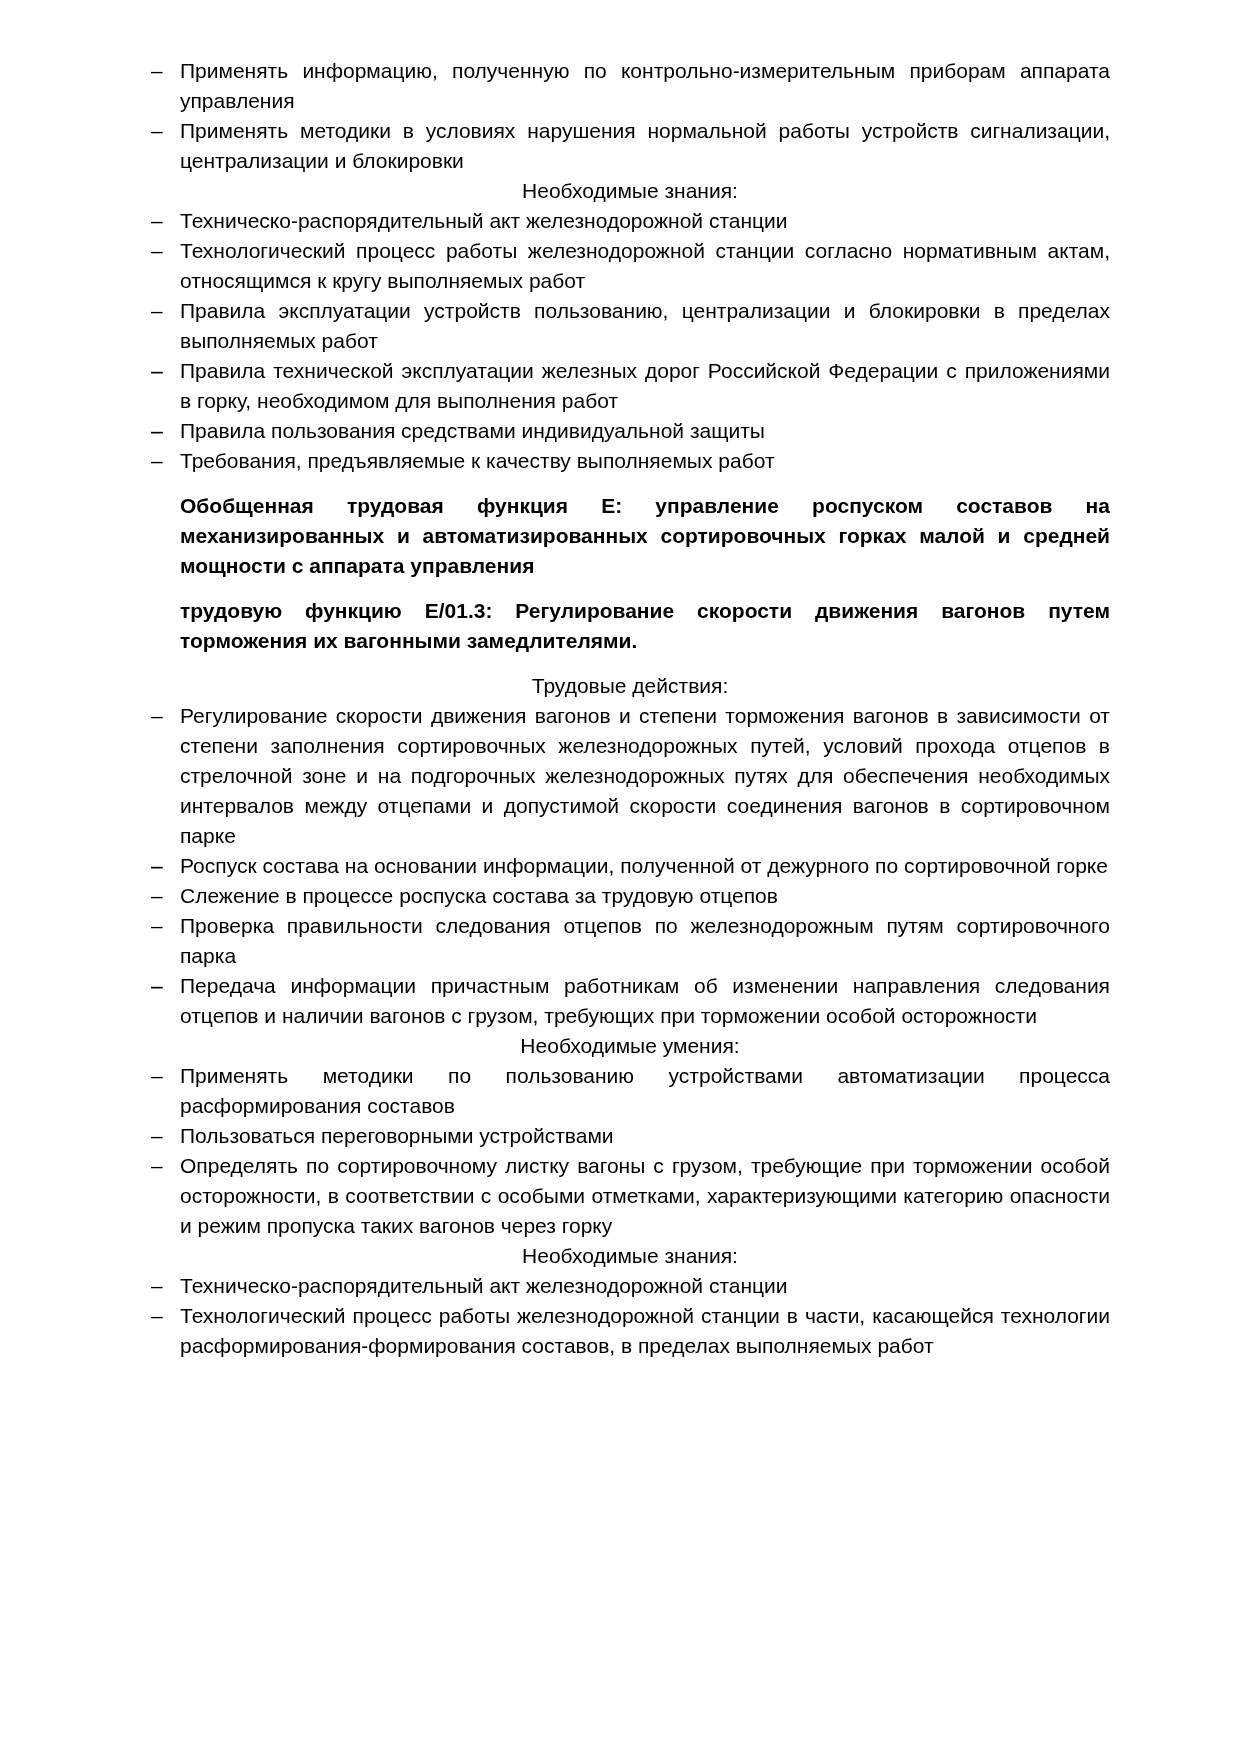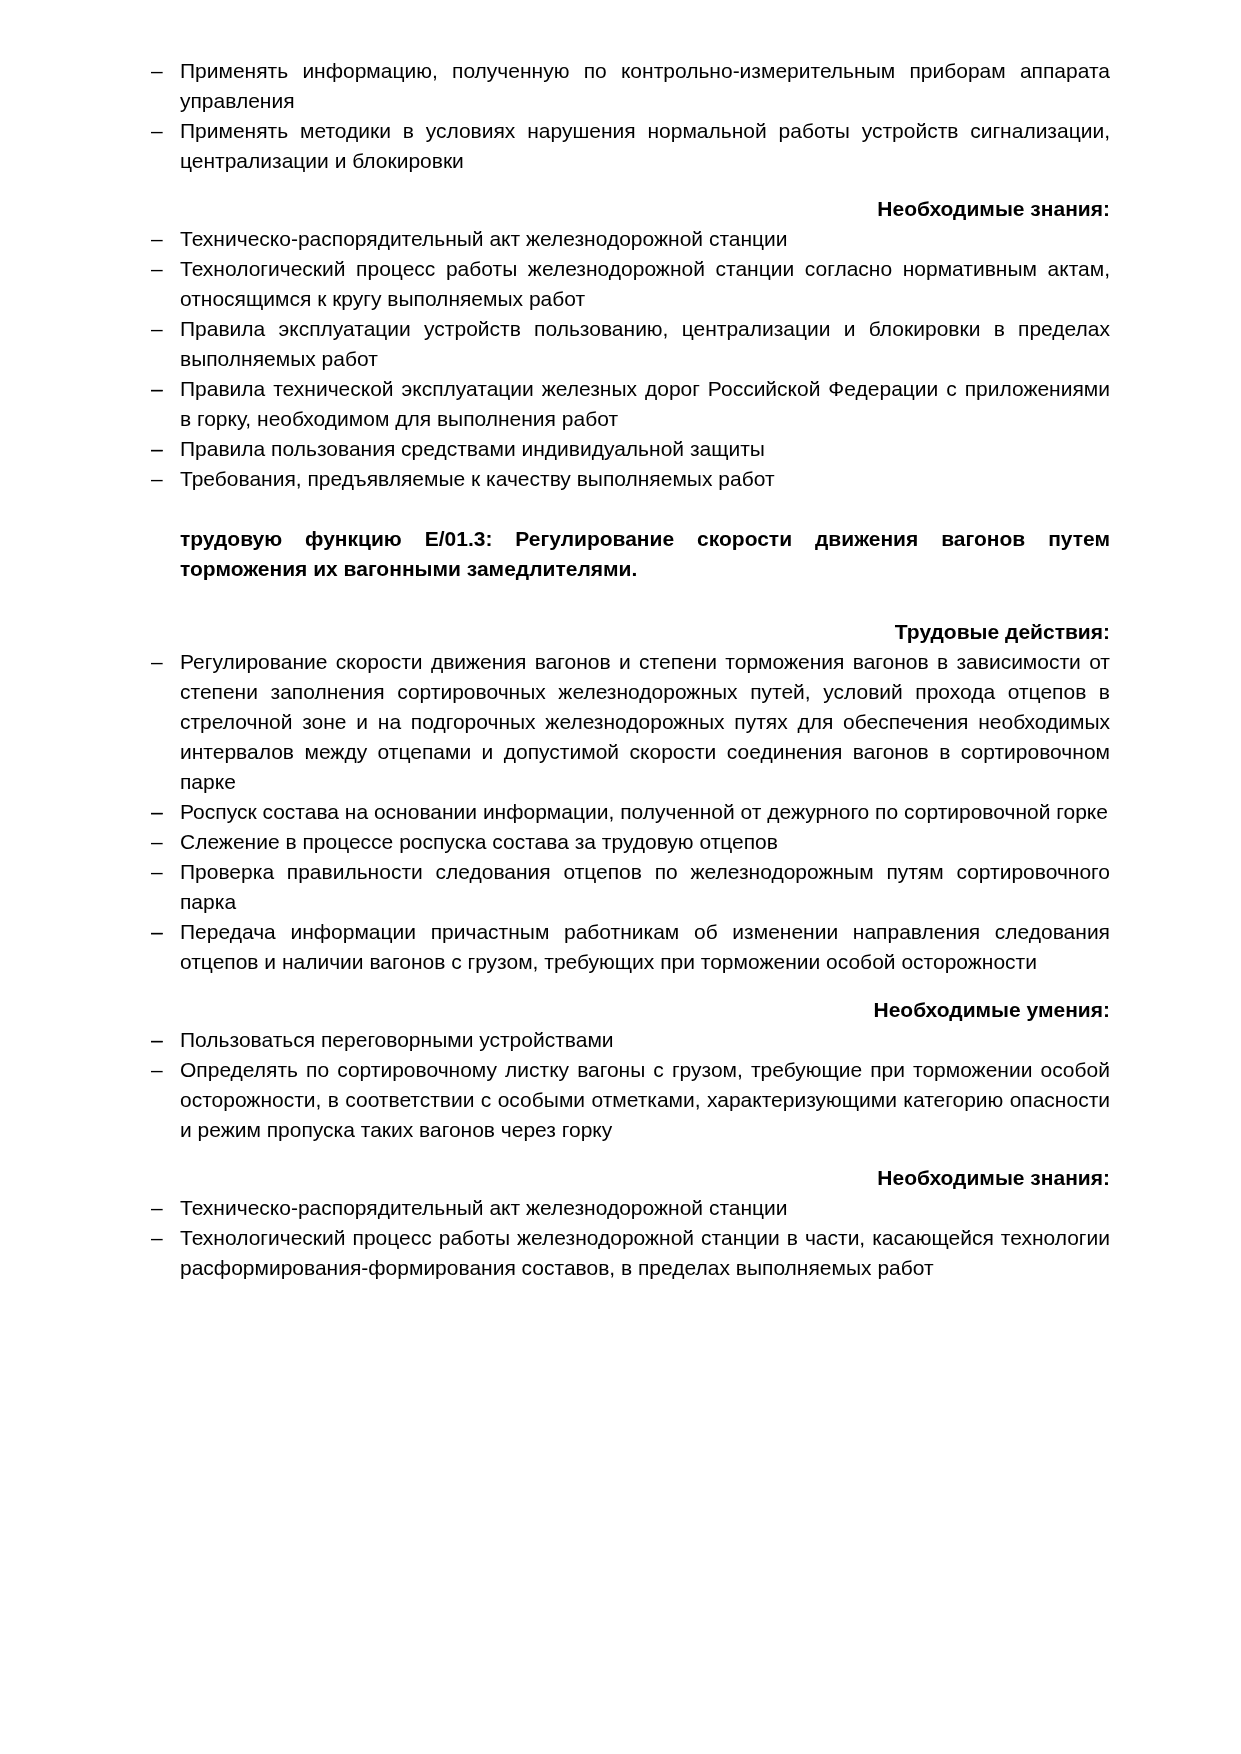--- a/index.html
+++ b/index.html
@@ -29,23 +29,22 @@
   .bullet {
     position: relative;
     padding-left: 30px;
   }
   .bullet .marker {
     position: absolute;
     left: 1px;
     top: 0;
   }
   .label {
-    font-weight: bold;
-    text-align: right;
-    margin-top: 18px;
+    font-weight: normal;
+    text-align: center;
   }
   .heading {
     font-weight: bold;
     padding-left: 30px;
   }
   .spacer {
     height: 15px;
   }
 </style>
 </head>
@@ -57,31 +56,32 @@
     <div class="block label">Необходимые знания:</div>
     <div class="block bullet"><span class="marker">–</span><span>Техническо-распорядительный акт железнодорожной станции</span></div>
     <div class="block bullet"><span class="marker">–</span><span>Технологический процесс работы железнодорожной станции согласно нормативным актам, относящимся к кругу выполняемых работ</span></div>
     <div class="block bullet"><span class="marker">–</span><span>Правила эксплуатации устройств пользованию, централизации и блокировки в пределах выполняемых работ</span></div>
     <div class="block bullet"><span class="marker">–</span></div>
     <div class="block bullet"><span class="marker">–</span><span>Правила технической эксплуатации железных дорог Российской Федерации с приложениями в горку, необходимом для выполнения работ</span></div>
     <div class="block bullet"><span class="marker">–</span></div>
     <div class="block bullet"><span class="marker">–</span><span>Правила пользования средствами индивидуальной защиты</span></div>
     <div class="block bullet"><span class="marker">–</span><span>Требования, предъявляемые к качеству выполняемых работ</span></div>
     <div class="block spacer"></div>
+    <div class="block heading">Обобщенная трудовая функция Е: управление роспуском составов на механизированных и  автоматизированных сортировочных горках малой и средней мощности с аппарата управления</div>
     <div class="block spacer"></div>
     <div class="block heading">трудовую функцию Е/01.3: Регулирование скорости движения вагонов путем торможения их вагонными замедлителями.</div>
     <div class="block spacer"></div>
     <div class="block label">Трудовые действия:</div>
     <div class="block bullet"><span class="marker">–</span><span>Регулирование скорости движения вагонов и степени торможения вагонов в зависимости от степени заполнения сортировочных железнодорожных путей, условий прохода отцепов в стрелочной зоне и на подгорочных железнодорожных путях для обеспечения необходимых интервалов между отцепами и допустимой скорости соединения вагонов в сортировочном парке</span></div>
     <div class="block bullet"><span class="marker">–</span></div>
     <div class="block bullet"><span class="marker">–</span><span>Роспуск состава на основании информации, полученной от дежурного по сортировочной горке</span></div>
     <div class="block bullet"><span class="marker">–</span><span>Слежение в процессе роспуска состава за трудовую отцепов</span></div>
     <div class="block bullet"><span class="marker">–</span><span>Проверка правильности следования отцепов по железнодорожным путям сортировочного парка</span></div>
     <div class="block bullet"><span class="marker">–</span></div>
     <div class="block bullet"><span class="marker">–</span><span>Передача информации причастным работникам об изменении направления следования отцепов и наличии вагонов с грузом, требующих при торможении особой осторожности</span></div>
     <div class="block label">Необходимые умения:</div>
-    <div class="block bullet"><span class="marker">–</span></div>
+    <div class="block bullet"><span class="marker">–</span><span>Применять методики по пользованию устройствами автоматизации процесса расформирования составов</span></div>
     <div class="block bullet"><span class="marker">–</span><span>Пользоваться переговорными устройствами</span></div>
     <div class="block bullet"><span class="marker">–</span><span>Определять по сортировочному листку вагоны с грузом, требующие при торможении особой осторожности, в соответствии с особыми отметками, характеризующими категорию опасности и режим пропуска таких вагонов через горку</span></div>
     <div class="block label">Необходимые знания:</div>
     <div class="block bullet"><span class="marker">–</span><span>Техническо-распорядительный акт железнодорожной станции</span></div>
     <div class="block bullet"><span class="marker">–</span><span>Технологический процесс работы железнодорожной станции в части, касающейся технологии расформирования-формирования составов, в пределах выполняемых работ</span></div>
   </div>
 
 </body></html>

